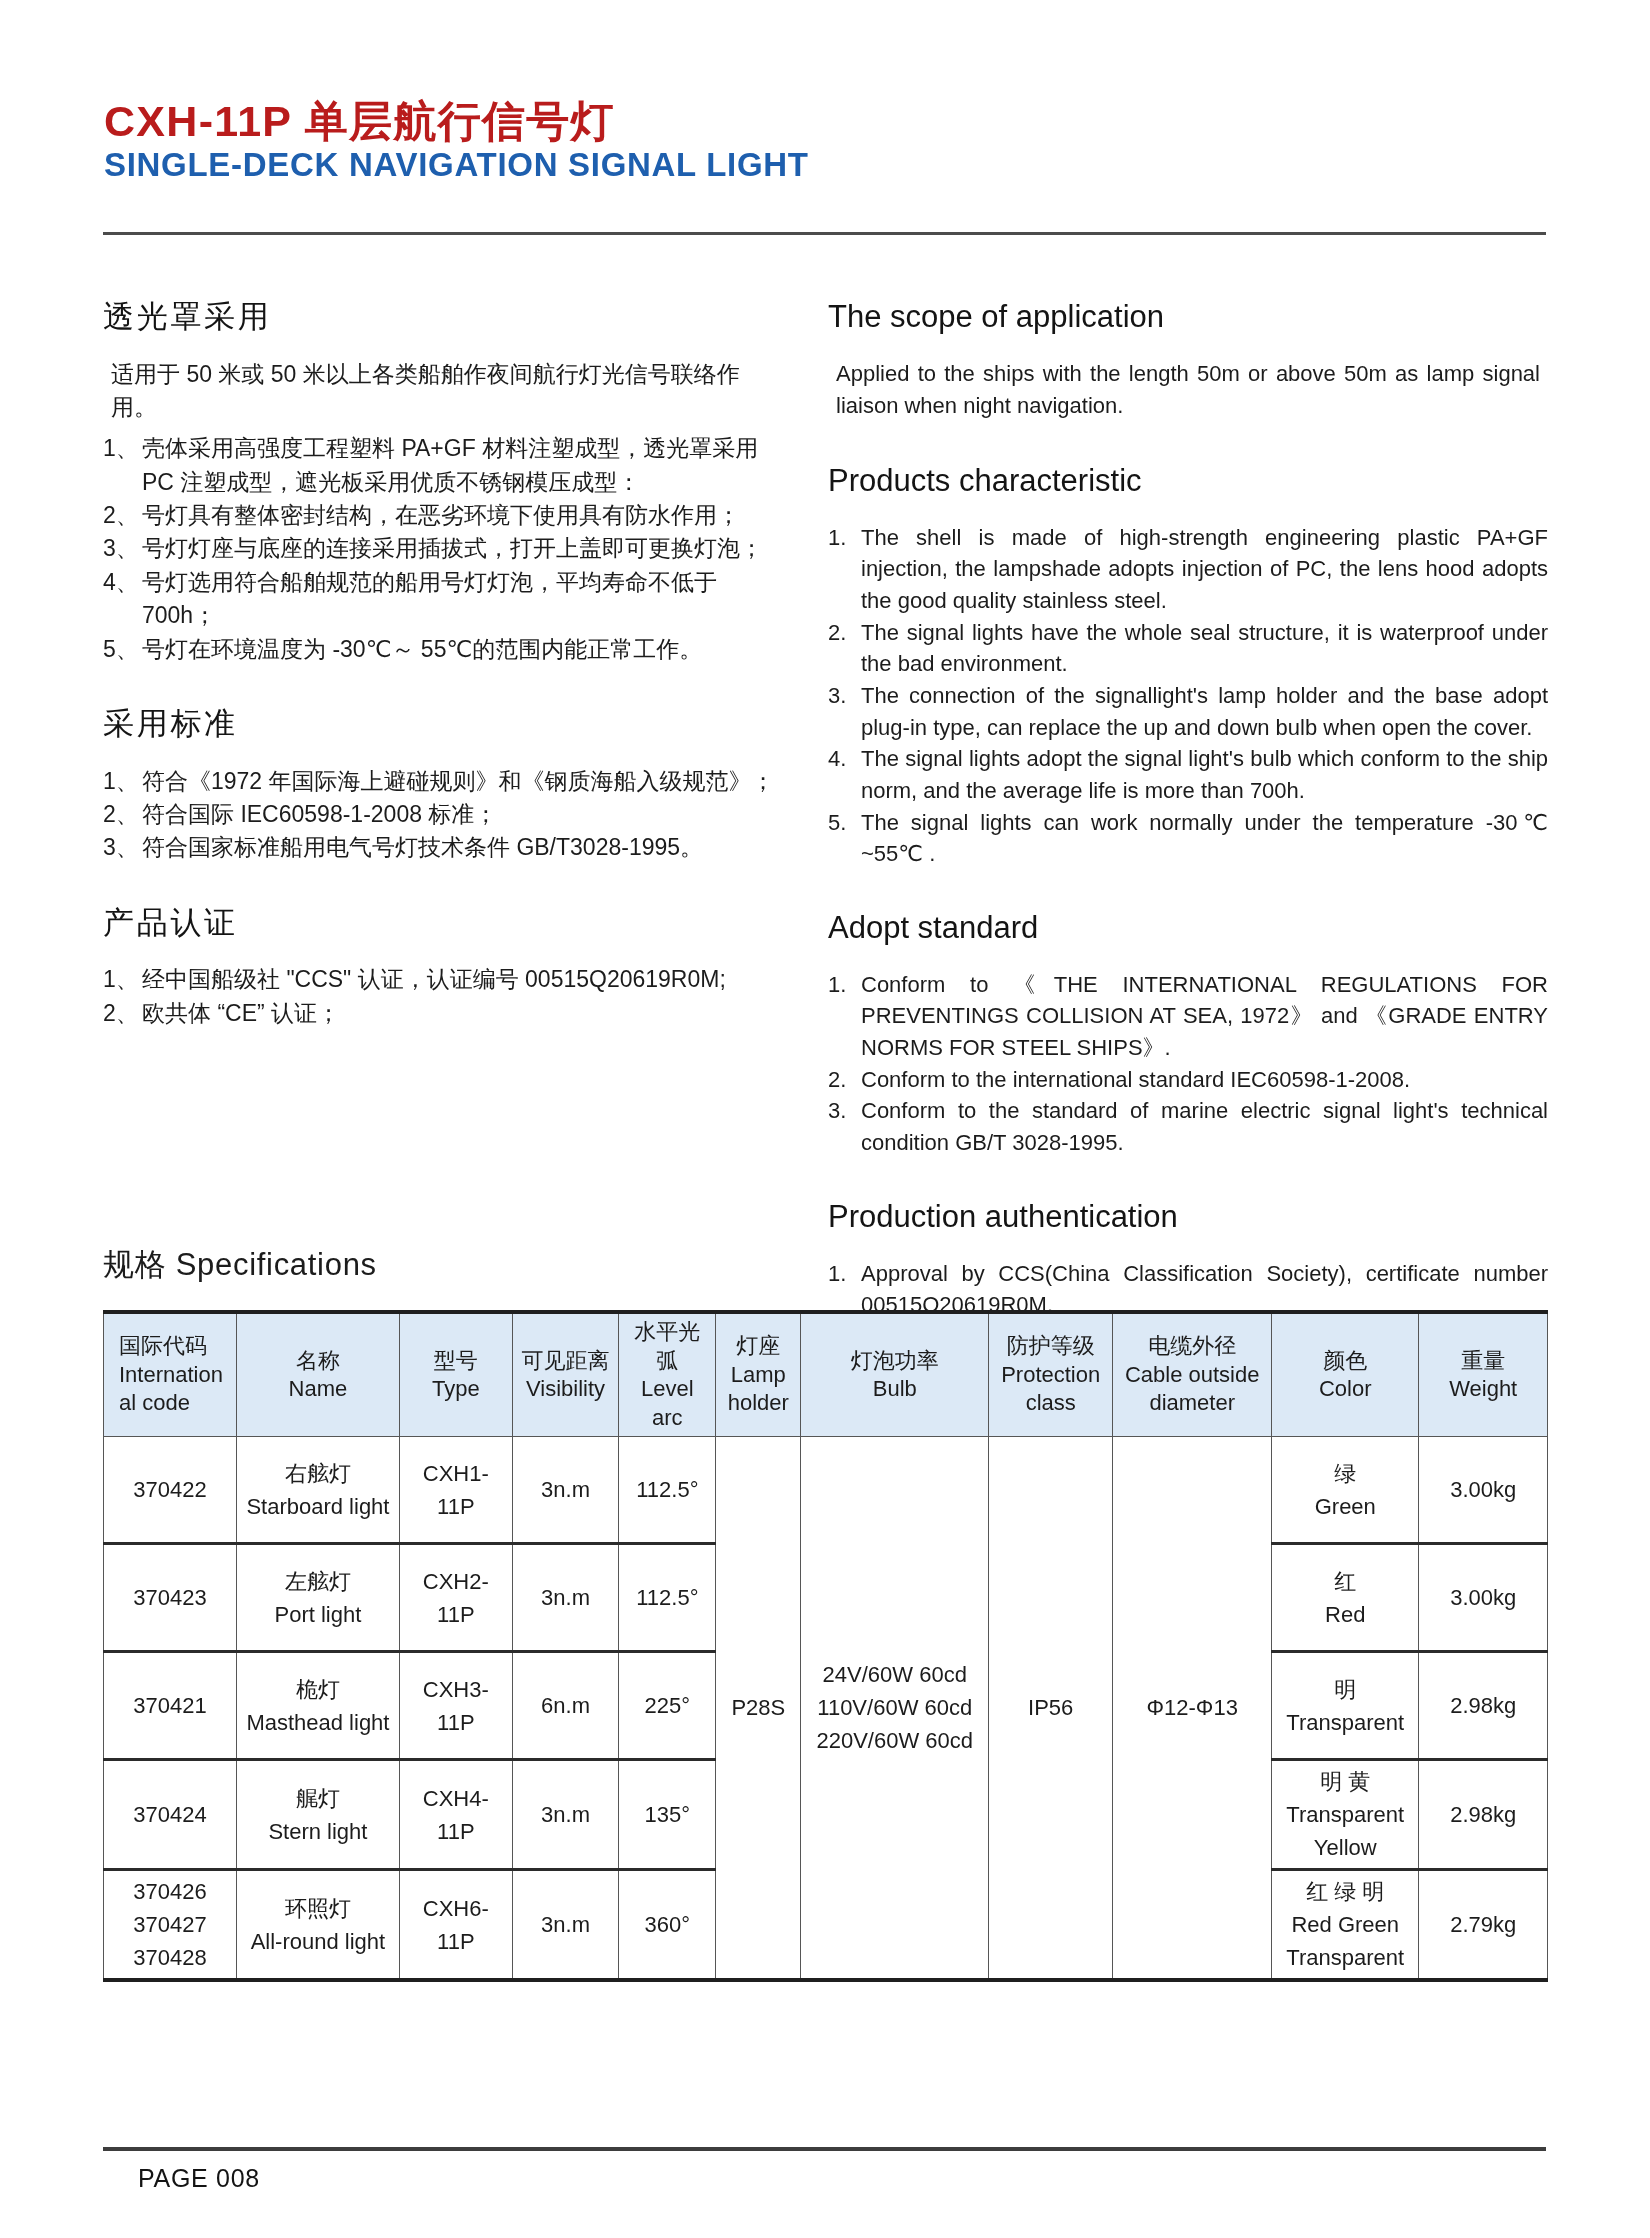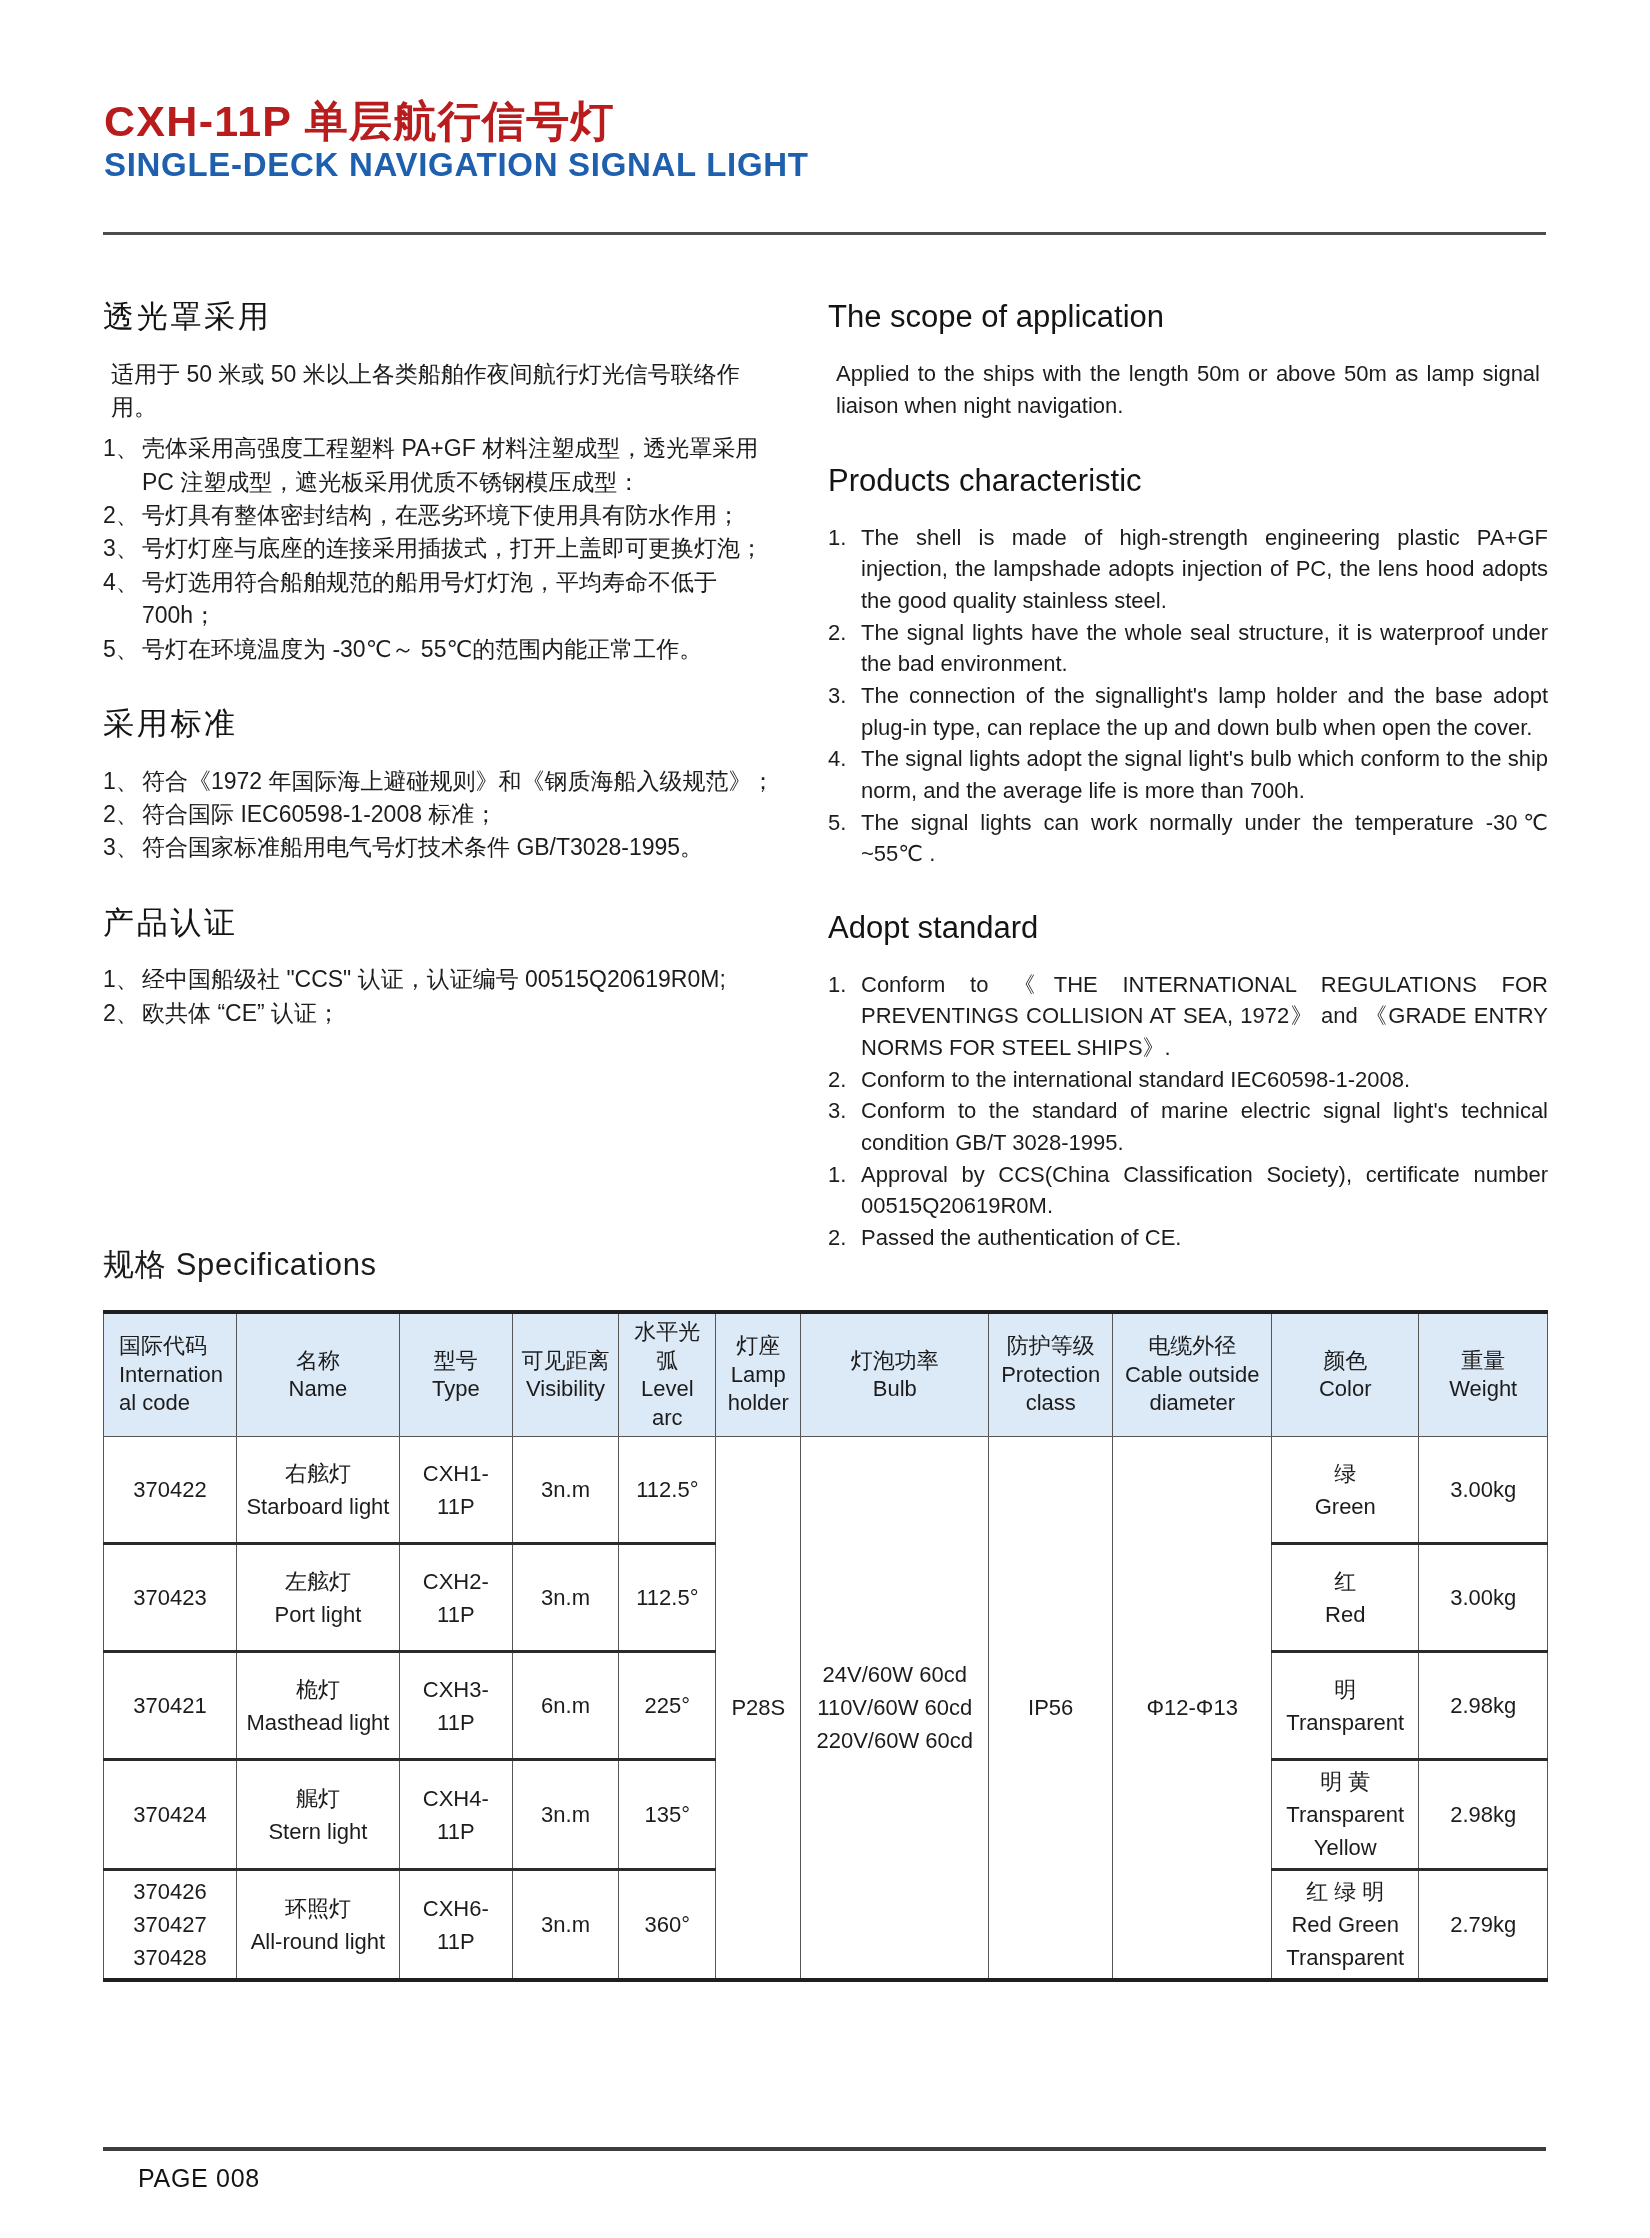--- a/index.html
+++ b/index.html
@@ -109,20 +109,21 @@
         <div class="item"><span class="num">5.</span><span>The signal lights can work normally under the temperature -30℃ ~55℃ .</span></div>
       </div>
 
       <h2 class="sec-h">Adopt standard</h2>
       <div class="list">
         <div class="item"><span class="num">1.</span><span>Conform to 《THE INTERNATIONAL REGULATIONS FOR PREVENTINGS COLLISION AT SEA, 1972》 and 《GRADE ENTRY NORMS FOR STEEL SHIPS》.</span></div>
         <div class="item"><span class="num">2.</span><span>Conform to the international standard IEC60598-1-2008.</span></div>
         <div class="item"><span class="num">3.</span><span>Conform to the standard of marine electric signal light's technical condition GB/T 3028-1995.</span></div>
       </div>
 
+      <h2 class="sec-h">Production authentication</h2>
       <div class="list">
         <div class="item"><span class="num">1.</span><span>Approval by CCS(China Classification Society), certificate number 00515Q20619R0M.</span></div>
         <div class="item"><span class="num">2.</span><span>Passed the authentication of CE.</span></div>
       </div>
     </div>
   </div>
 
   <h2 class="spec-h">规格 Specifications</h2>
 
   <table class="spec-table">

